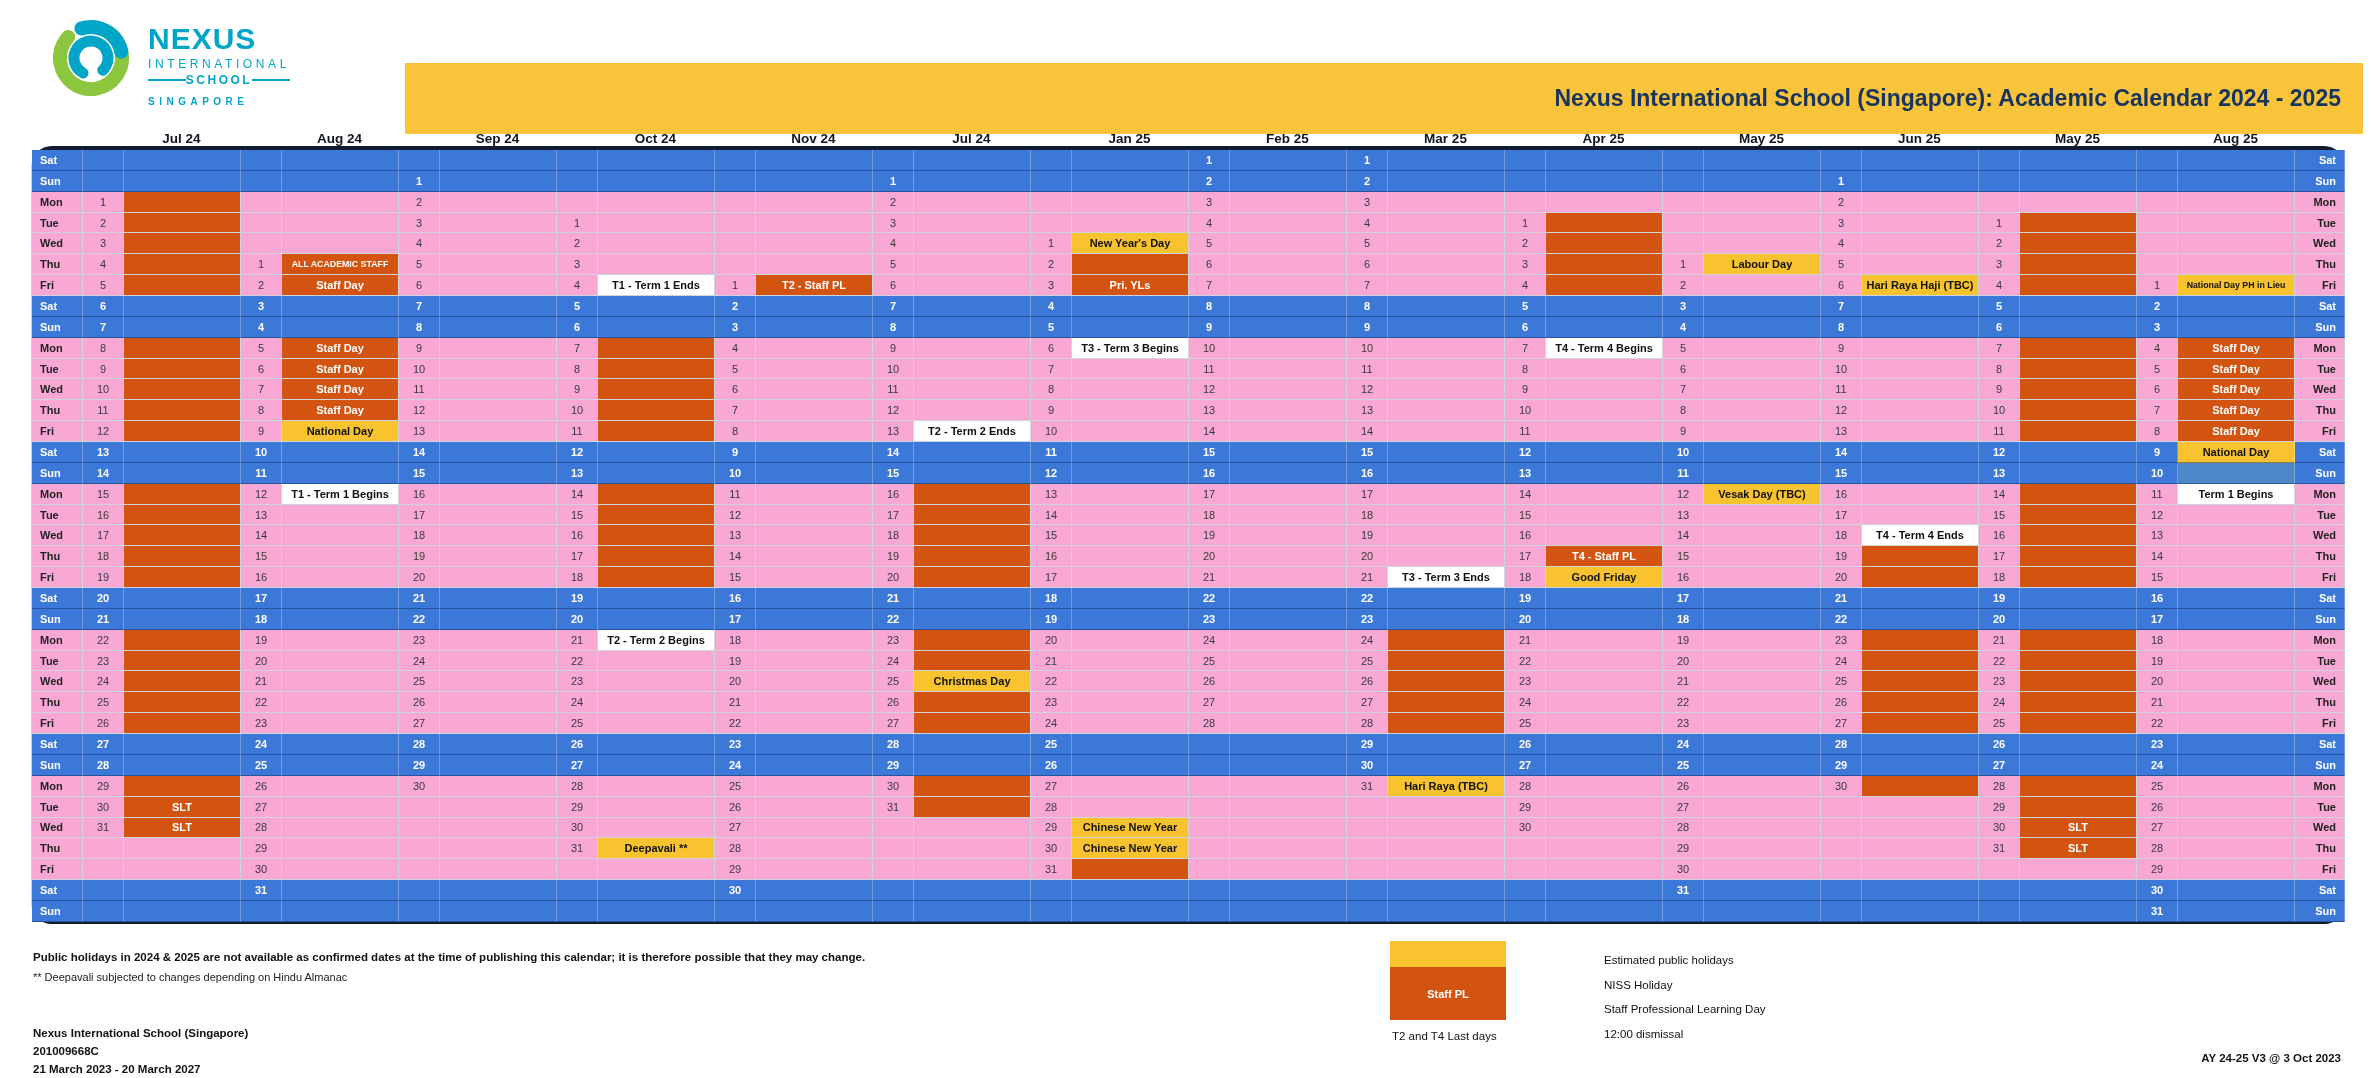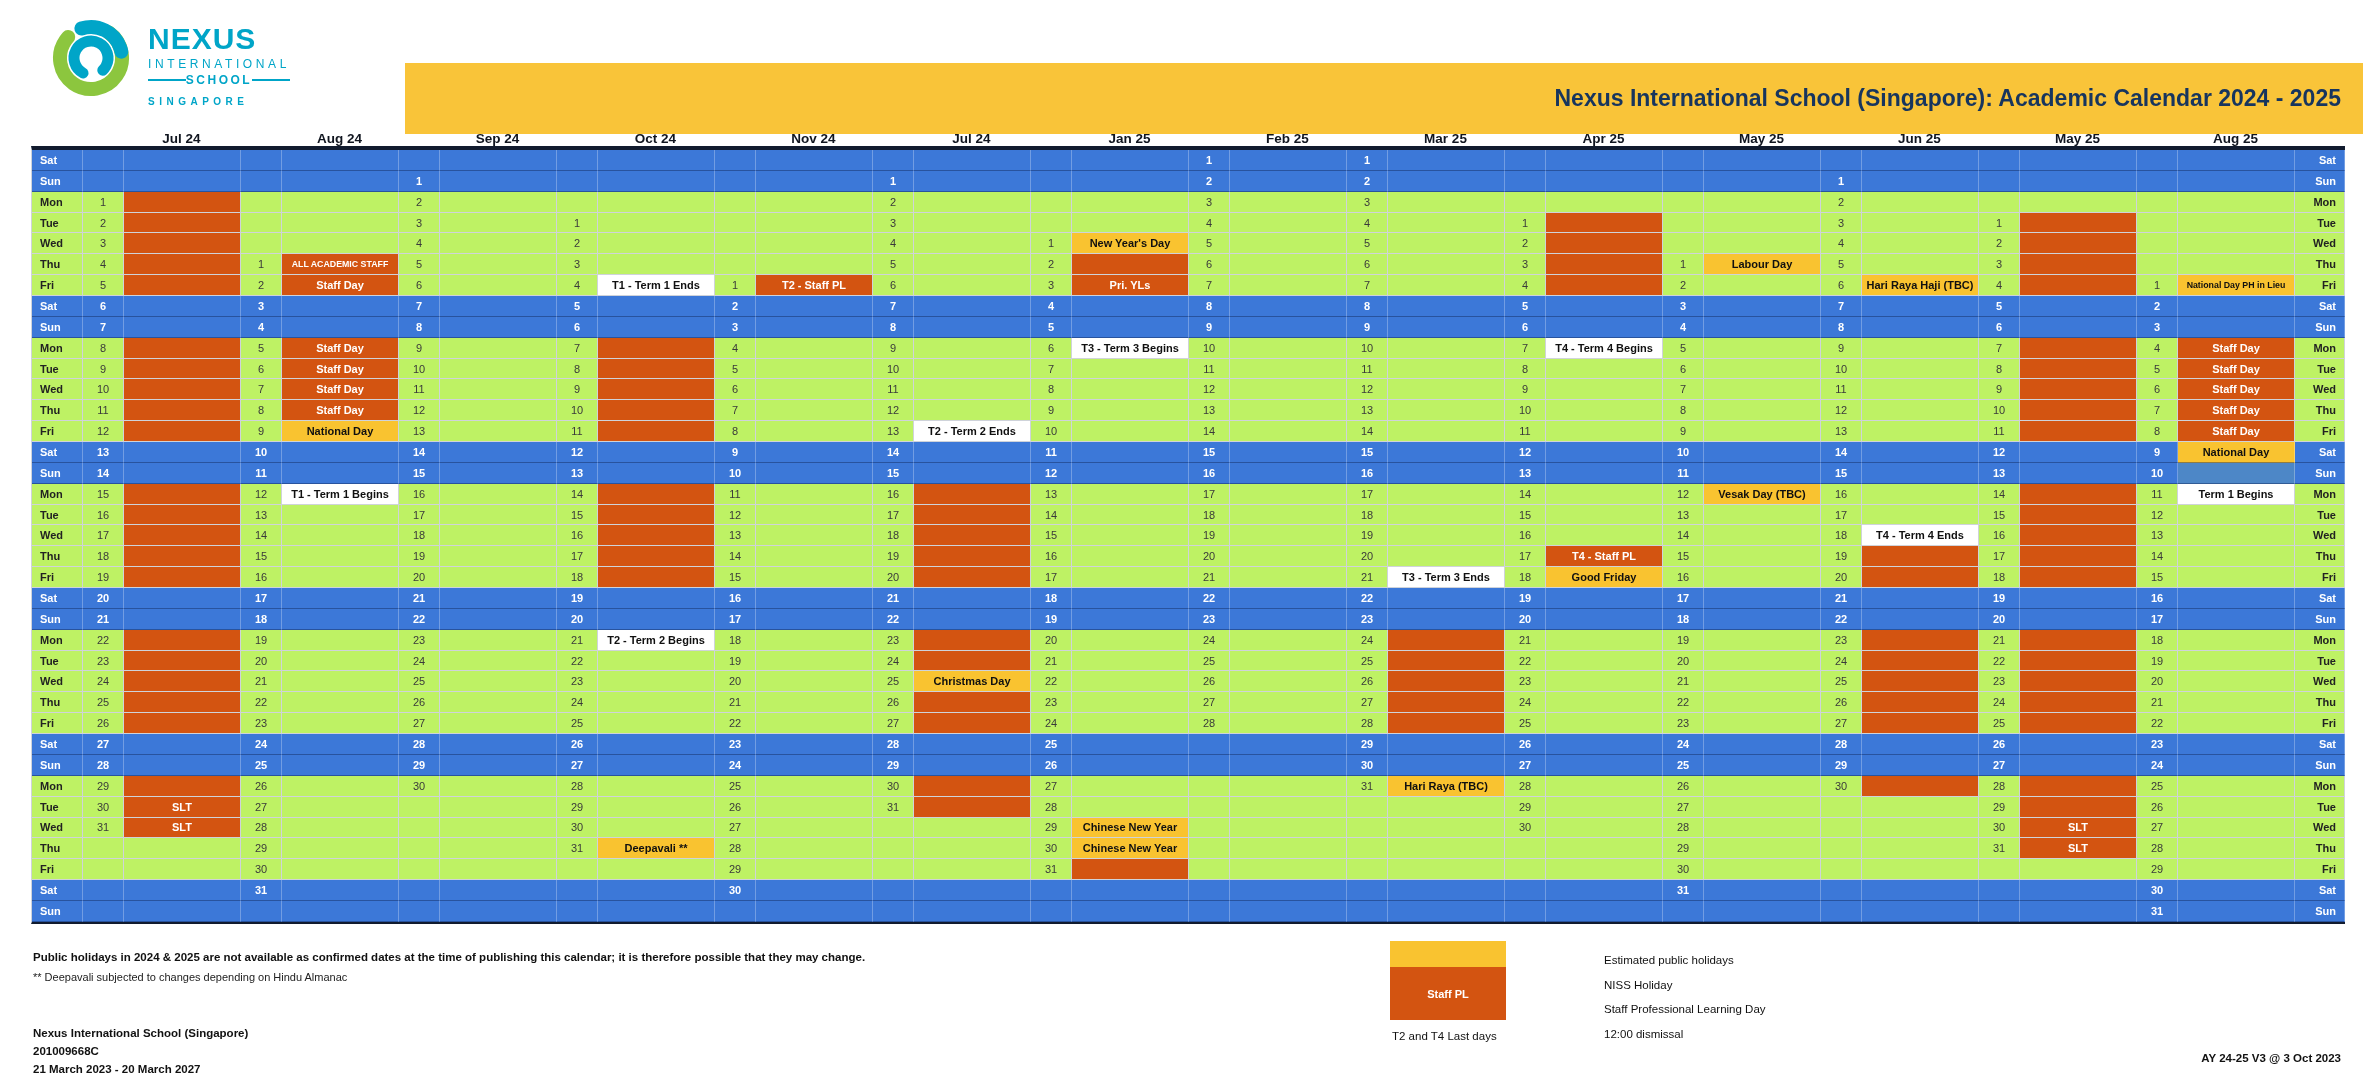--- a/index.html
+++ b/index.html
@@ -26,21 +26,22 @@
     display:grid;grid-template-columns:51px repeat(14, 41px 117px) 50px;
     align-items:end;
   }
   .month-label{font-size:13.5px;font-weight:700;color:#10151f;text-align:center;}
   .cal-grid{
     position:absolute;left:31px;top:146px;
     display:grid;grid-template-columns:51px repeat(14, 41px 117px) 50px;
     grid-auto-rows:20.86px;
     border-top:4px solid #111b2e;border-bottom:2px solid #111b2e;
     border-left:1px solid #cfd3da;
-    background:#bef264;
+    background:#f9a8d4;
+    border-radius:21px;
   }
   .cell{
     border-right:1px solid #cfd3da;border-bottom:1px solid #cfd3da;
     font-size:11px;display:flex;align-items:center;justify-content:center;
     overflow:hidden;white-space:nowrap;color:#3a3a3a;
   }
   .dow-l{justify-content:flex-start;padding-left:8px;font-weight:600;color:#222;}
   .dow-r{justify-content:flex-end;padding-right:8px;font-weight:600;color:#222;}
   .wk{background:var(--blue);color:#fff !important;font-weight:700;
       border-right-color:rgba(255,255,255,.28);border-bottom-color:rgba(16,40,90,.45);}

